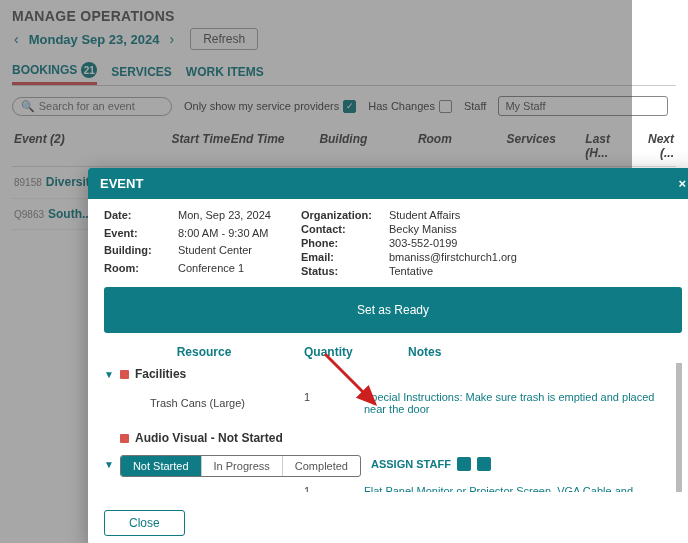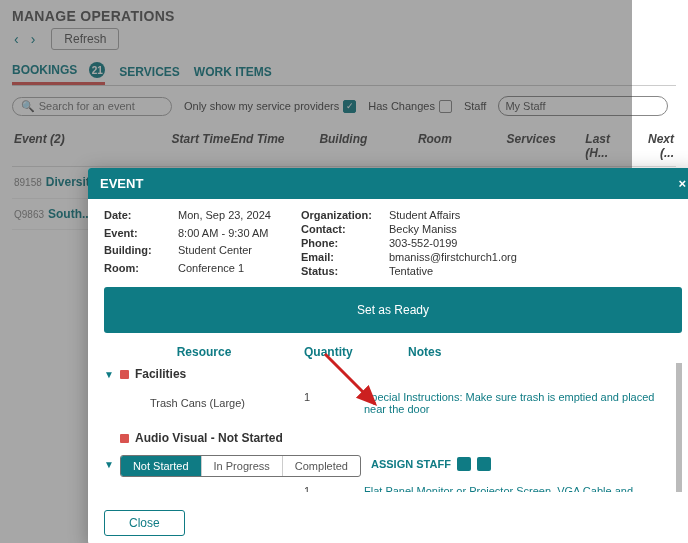--- a/index.html
+++ b/index.html
@@ -5,31 +5,31 @@
   * { box-sizing: border-box; margin: 0; padding: 0; }
   html, body { width: 688px; height: 543px; font-family: Arial, sans-serif; font-size: 12px; color: #333; background: #fff; overflow: hidden; }
   .page { width: 632px; height: 543px; position: relative; }
   .bg { width: 688px; height: 543px; padding: 8px 12px; }
   .hdr-title { font-size: 14px; font-weight: 600; color: #555; margin-bottom: 4px; letter-spacing: 0.3px; }
   .date-row { display: flex; align-items: center; gap: 8px; margin-bottom: 8px; }
   .nav-arrow { color: #0f7b84; cursor: pointer; font-size: 14px; padding: 2px; }
   .date-label { color: #0f7b84; font-weight: 600; font-size: 13px; }
   .refresh-btn { border: 1px solid #aaa; background: #fff; color: #555; padding: 3px 12px; border-radius: 3px; cursor: pointer; font-size: 12px; margin-left: 6px; }
   .tabs-bar { border-bottom: 1px solid #ccc; display: flex; gap: 14px; padding-bottom: 0; }
-  .tab-item { color: #0f7b84; font-weight: 600; font-size: 12px; padding: 4px 0; cursor: pointer; display: flex; align-items: center; gap: 12px; }
+  .tab-item { color: #0f7b84; font-weight: 600; font-size: 12px; padding: 4px 0; cursor: pointer; display: flex; align-items: center; gap: 4px; }
   .tab-item.active { border-bottom: 3px solid #d9534f; }
   .badge-count { background: #0f7b84; color: #fff; border-radius: 50%; width: 16px; height: 16px; display: inline-flex; align-items: center; justify-content: center; font-size: 10px; }
   .filters-row { display: flex; align-items: center; gap: 12px; margin-top: 10px; flex-wrap: nowrap; }
   .search-box { border: 1px solid #aaa; border-radius: 12px; padding: 2px 8px; display: flex; align-items: center; gap: 4px; width: 160px; }
   .search-box input { border: none; outline: none; font-size: 11px; width: 100%; }
   .search-icon { color: #777; font-size: 11px; }
   .chk-label { display: flex; align-items: center; gap: 4px; font-size: 11px; color: #444; }
   .chk { width: 13px; height: 13px; border: 1px solid #888; display: inline-flex; align-items: center; justify-content: center; color: #fff; border-radius: 2px; font-size: 9px; }
   .chk.checked { background: #0f7b84; border-color: #0f7b84; }
-  .staff-select { border: 1px solid #888; padding: 3px 6px; width: 170px; font-size: 11px; color: #555; cursor: pointer; border-radius: 10px; }
+  .staff-select { border: 1px solid #888; padding: 3px 6px; width: 170px; font-size: 11px; color: #555; cursor: pointer; border-radius: 3px; }
   .grid { margin-top: 10px; }
   .grid-header { display: flex; font-weight: 600; color: #444; padding: 6px 2px; border-bottom: 1px solid #ddd; font-style: italic; }
   .col-event { width: 160px; }
   .col-start { width: 60px; }
   .col-end { width: 90px; }
   .col-bld { width: 100px; }
   .col-room { width: 90px; }
   .col-svc { width: 80px; }
   .col-last { width: 50px; }
   .col-next { width: 40px; text-align: right; }
@@ -74,20 +74,21 @@
   .arrow-overlay { position: absolute; pointer-events: none; }
 </style>
 </head>
 <body>
 
 <div class="page">
   <div class="bg">
     <div class="hdr-title">MANAGE OPERATIONS</div>
     <div class="date-row">
       <span class="nav-arrow">‹</span>
+      <span class="date-label">Monday Sep 23, 2024</span>
       <span class="nav-arrow">›</span>
       <button class="refresh-btn">Refresh</button>
     </div>
     <div class="tabs-bar">
       <div class="tab-item active">
         <span>BOOKINGS</span>
         <span class="badge-count">21</span>
       </div>
       <div class="tab-item">SERVICES</div>
       <div class="tab-item">WORK ITEMS</div>

